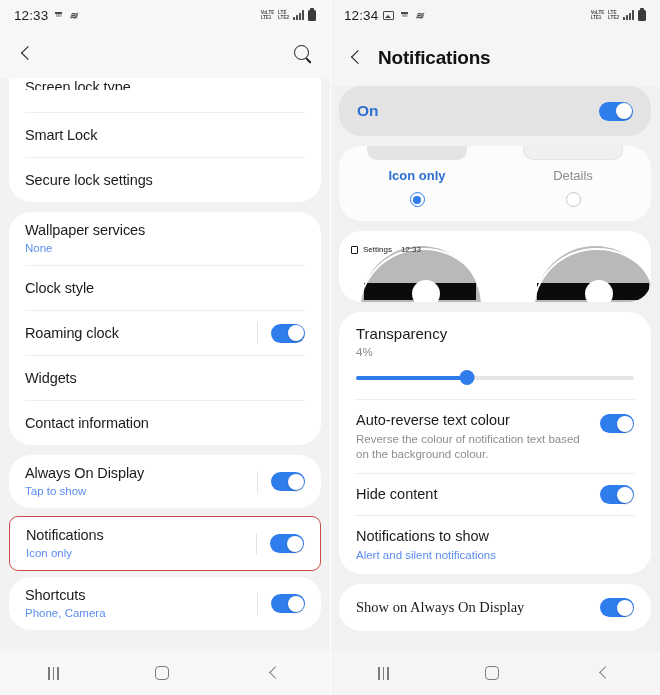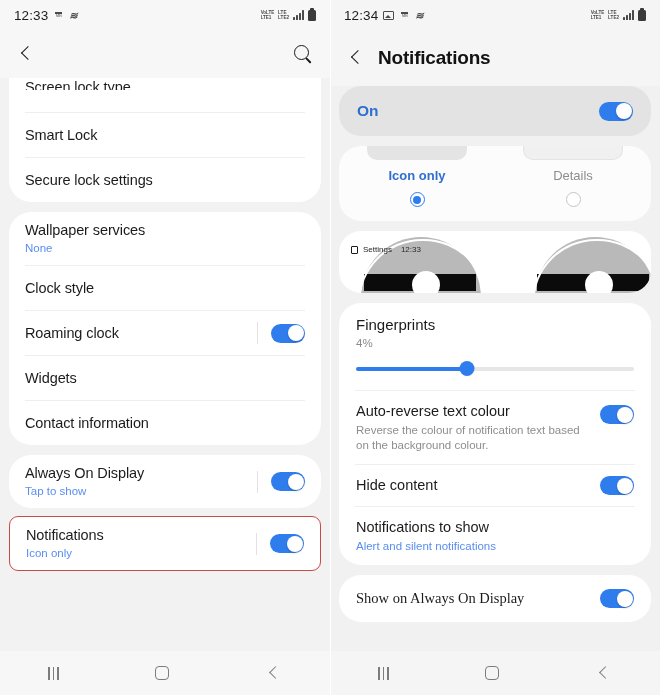--- a/index.html
+++ b/index.html
@@ -210,21 +210,21 @@
     width: 8px; height: 8px; border-radius: 50%; background: #2f7ced;
     transform: translate(-50%, -50%);
   }
   .radio.off { border-color: #c4c4c4; }
   .radio.off::after { display: none; }
 
   .preview-card {
     margin: 0 9px 10px 9px;
     background: #ffffff;
     border-radius: 22px;
-    height: 62px;
+    height: 71px;
     position: relative; overflow: hidden;
   }
   .prev-dome {
     position: absolute; bottom: -6px;
     width: 120px; height: 62px;
     border-radius: 62px 62px 0 0;
     background: #b9b9b9;
   }
   .prev-dome.a { left: 22px; }
   .prev-dome.b { left: 196px; }
@@ -427,20 +427,32 @@
             <div class="title">Notifications</div>
             <div class="sub">Icon only</div>
           </div>
           <div class="toggle-wrap">
             <span class="toggle-sep"></span>
             <span class="toggle"></span>
           </div>
         </div>
       </div>
 
+      <div class="card" style="margin-top:-2px;">
+        <div class="row">
+          <div class="texts">
+            <div class="title">Shortcuts</div>
+            <div class="sub">Phone, Camera</div>
+          </div>
+          <div class="toggle-wrap">
+            <span class="toggle-sep"></span>
+            <span class="toggle"></span>
+          </div>
+        </div>
+      </div>
 
     </div>
 
     <div class="navbar">
       <span class="nav-recents">
           <i></i>
           <i></i>
           <i></i>
         </span>
       <span class="nav-home"></span>
@@ -525,21 +537,21 @@
         <div class="prev-arc b"></div>
         <div class="prev-meta">
           <span class="glyph"></span>
           <span class="nm">Settings</span>
           <span class="tm">12:33</span>
         </div>
       </div>
 
       <div class="wide-card">
         <div class="block">
-          <div class="title">Fingerprints</div>
+          <div class="title">Transparency</div>
           <div class="val">4%</div>
           <div class="slider">
             <div class="track"></div>
             <div class="fill" style="width:40%;"></div>
             <div class="thumb" style="left:40%;"></div>
           </div>
         </div>
         <div class="divider"></div>
 
         <div class="row2">

